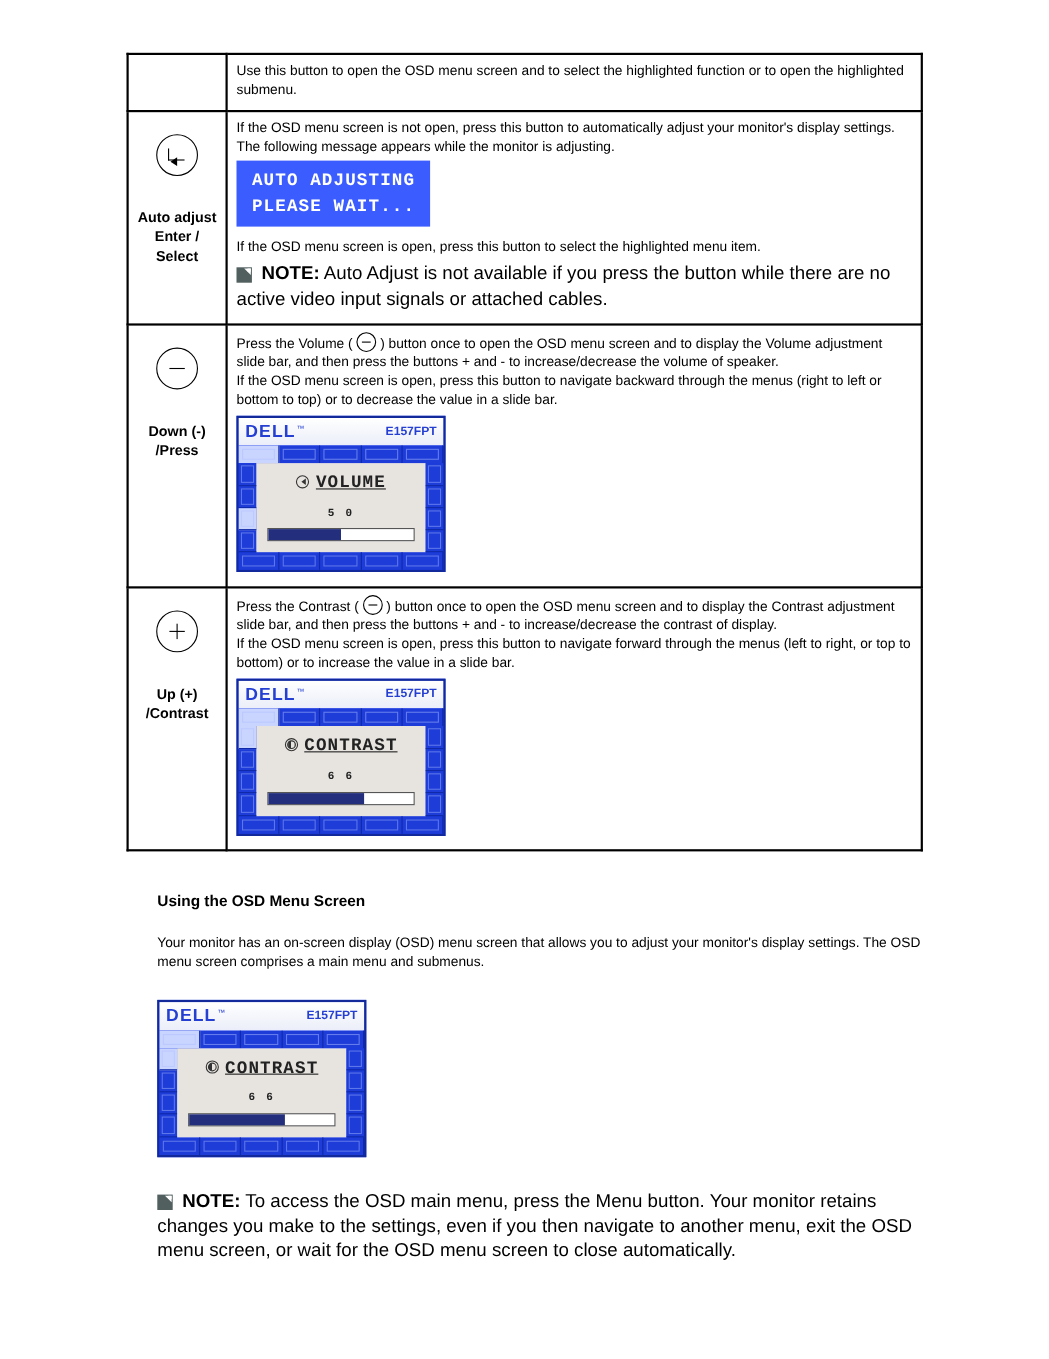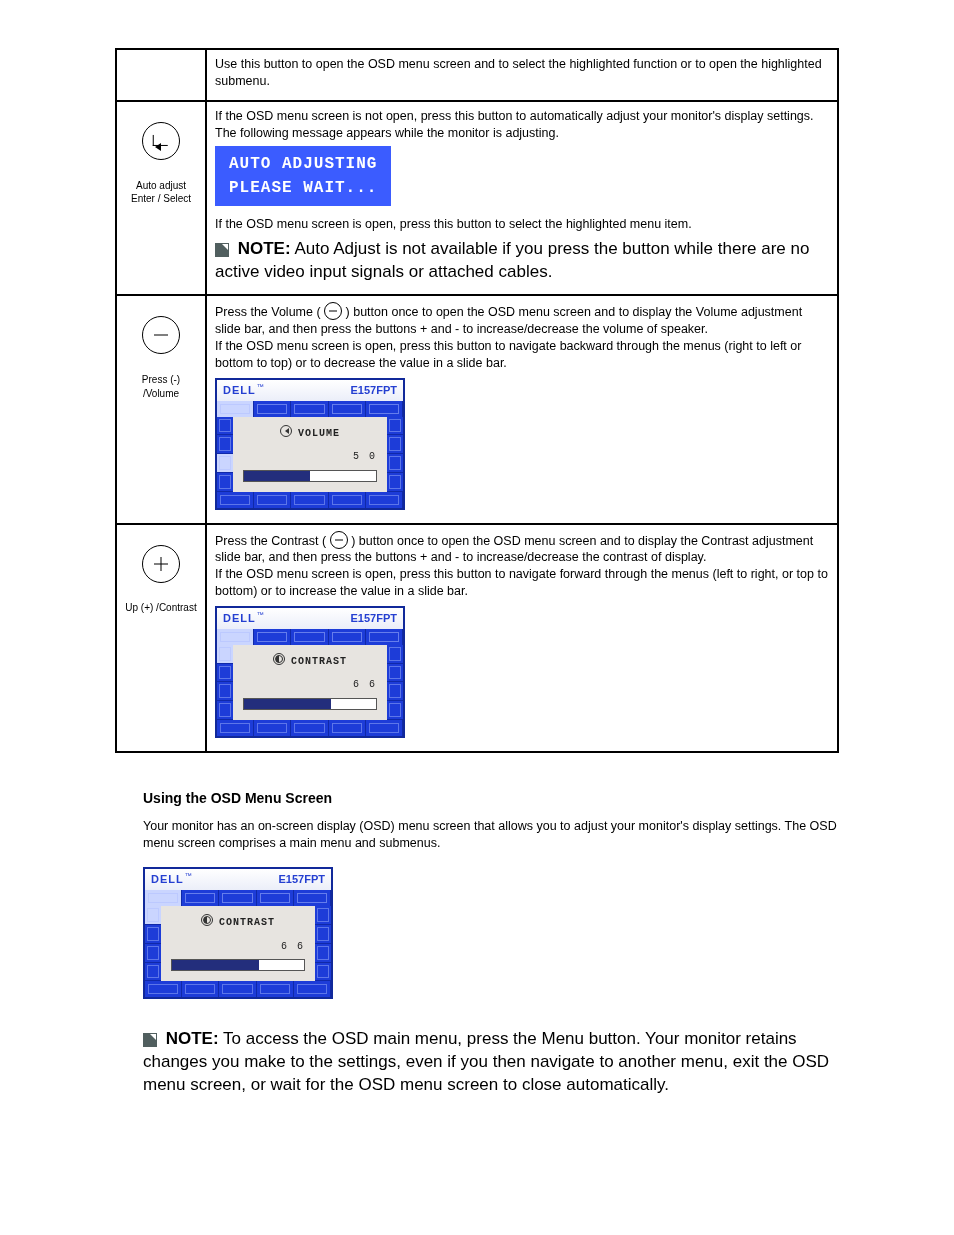--- a/index.html
+++ b/index.html
@@ -23,67 +23,67 @@
     position:relative;background:#fff;}
   .obtn::before{content:"";position:absolute;}
   .obtn.enter::before{top:50%;left:50%;width:14px;height:10px;transform:translate(-55%,-55%);
     border-bottom:1.6px solid #000;border-left:1.6px solid #000;}
   .obtn.enter::after{content:"";position:absolute;left:23%;top:56%;border:4px solid transparent;border-right:6px solid #000;}
   .obtn.minus::before{left:50%;top:50%;width:14px;height:0;border-top:1.8px solid #000;transform:translate(-50%,-50%);}
   .obtn.plus::before{left:50%;top:50%;width:14px;height:0;border-top:1.8px solid #000;transform:translate(-50%,-50%);}
   .obtn.plus::after{content:"";position:absolute;left:50%;top:50%;width:0;height:14px;border-left:1.8px solid #000;transform:translate(-50%,-50%);}
   .obtn.small{width:16px;height:16px;border-width:1px;vertical-align:-4px;}
   .obtn.small.minus::before{width:8px;border-top-width:1.2px;}
-  .blabel{margin-top:14px;font-size:10px;}
+  .blabel{margin-top:24px;font-size:13px;font-weight:bold;}
   
   .adjbanner{display:inline-block;background:var(--blue-osd2);color:#fff;
     font-family:"Courier New",monospace;font-size:16px;padding:6px 14px;
     font-weight:bold;letter-spacing:1px;margin:4px 0 10px 0;line-height:1.5;}
   .adjbanner div{white-space:pre;}
   .note-icon{display:inline-block;width:14px;height:14px;background:#515f5f;
     vertical-align:-3px;margin-right:4px;position:relative;}
   .note-icon::after{content:"";position:absolute;right:1px;top:1px;border:3px solid transparent;border-top-color:#fff;border-right-color:#fff;}
   .note-line{font-size:17px;margin-top:6px;}
   .note-line b{font-weight:bold;}
   
   .osd{width:186px;border:2px solid #11299a;background:#1b3aff;
     font-family:Arial,sans-serif;color:#fff;display:inline-block;margin-top:6px;
     box-shadow:0 0 0 1px rgba(0,0,0,.2) inset;}
   .osd-top{display:flex;align-items:center;justify-content:space-between;
     padding:2px 6px;background:linear-gradient(#fff,#ebeef9);color:#243fd1;}
-  .osd-top .brand{font-weight:800;letter-spacing:1px;font-size:11px;}
+  .osd-top .brand{font-weight:800;letter-spacing:1px;font-size:16px;}
   .osd-top .tm{font-size:7px;vertical-align:5px;margin-left:1px;}
   .osd-top .model{font-size:11px;font-weight:bold;}
   .osd-tabs{display:flex;background:#1d3cd8;height:16px;}
   .osd-tabs span{flex:1;border-right:1px solid #1029a8;position:relative;}
   .osd-tabs span.sel{background:#cad5ff;}
   .osd-tabs span::after{content:"";position:absolute;inset:3px;border:1px solid #adbdff;opacity:.5;}
   .osd-body{position:relative;display:flex;}
   .osd-left,.osd-right{width:16px;background:#1d3cd8;display:flex;flex-direction:column;}
   .osd-left span,.osd-right span{flex:1;border-bottom:1px solid #1029a8;position:relative;}
   .osd-left span::after,.osd-right span::after{content:"";position:absolute;inset:2px;border:1px solid #adbdff;opacity:.45;}
   .osd-left span.sel{background:#cad5ff;}
   .osd-center{flex:1;background:var(--osd-grey);padding:8px 10px 10px 10px;color:#222;
     text-align:center;font-family:"Courier New",monospace;}
-  .osd-center .lbl{font-size:10px;font-weight:bold;letter-spacing:1px;}
+  .osd-center .lbl{font-size:16px;font-weight:bold;letter-spacing:1px;text-decoration:underline;}
   .osd-center .lbl .ico{display:inline-block;width:10px;height:10px;border:1px solid #333;border-radius:50%;
     margin-right:6px;vertical-align:-1px;position:relative;}
   .osd-center .lbl .ico.spk::before{content:"";position:absolute;left:1px;top:2px;border:3px solid transparent;border-right:4px solid #333;}
   .osd-center .lbl .ico.ctr::before{content:"";position:absolute;inset:1px;border-radius:50%;
     background:linear-gradient(90deg,#333 50%,transparent 50%);border:1px solid #333;}
-  .osd-center .val{margin-top:10px;font-size:10px;font-weight:normal;letter-spacing:2px;text-align:right;}
+  .osd-center .val{margin-top:10px;font-size:10px;font-weight:bold;letter-spacing:2px;}
   .osd-center .bar{margin-top:6px;height:10px;border:1px solid #555;background:#fff;position:relative;}
   .osd-center .bar i{display:block;height:100%;background:#232e7c;}
   .osd-bottom{display:flex;background:#1d3cd8;height:16px;}
   .osd-bottom span{flex:1;border-right:1px solid #1029a8;position:relative;}
   .osd-bottom span::after{content:"";position:absolute;inset:3px;border:1px solid #adbdff;opacity:.45;}
   
   .below{margin-top:36px;padding-left:28px;}
   h3.sub{font-size:14px;margin:24px 0 8px 0;}
-  p{margin:10px 0;}
+  p{margin:20px 0;}
 </style>
 </head>
 <body>
 <div class="page">
     <div class="content">
 
 <table class="feat">
 
   <tbody>
           <tr>
@@ -109,21 +109,21 @@
         <span class="note-icon"></span>
         <b>NOTE:</b>
         <span>Auto Adjust is not available if you press the button while there are no active video input signals or attached cables.</span>
       </div>
     </td>
   </tr>
 
   <tr>
     <td class="col-btn">
       <span class="obtn minus"></span>
-      <div class="blabel">Press (-) /Volume</div>
+      <div class="blabel">Down (-) /Press</div>
     </td>
     <td>
       <div>
         <span>Press the Volume (</span>
         <span class="obtn small minus"></span>
         <span>) button once to open the OSD menu screen and to display the Volume adjustment slide bar, and then press the buttons + and - to increase/decrease the volume of speaker.</span>
       </div>
       <div>If the OSD menu screen is open, press this button to navigate backward through the menus (right to left or bottom to top) or to decrease the value in a slide bar.</div>
       
       <div class="osd">

